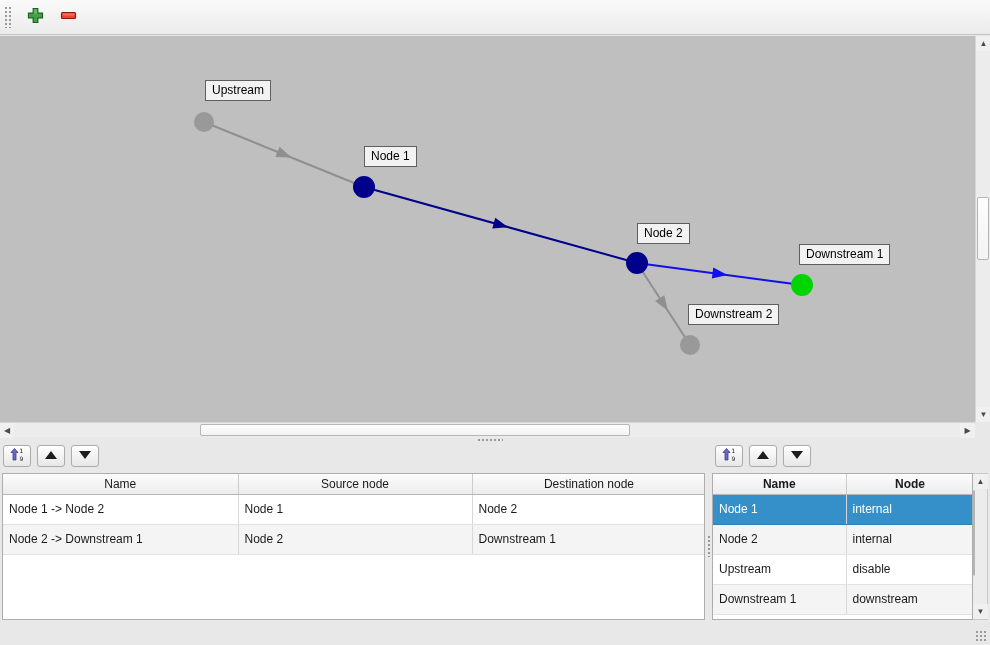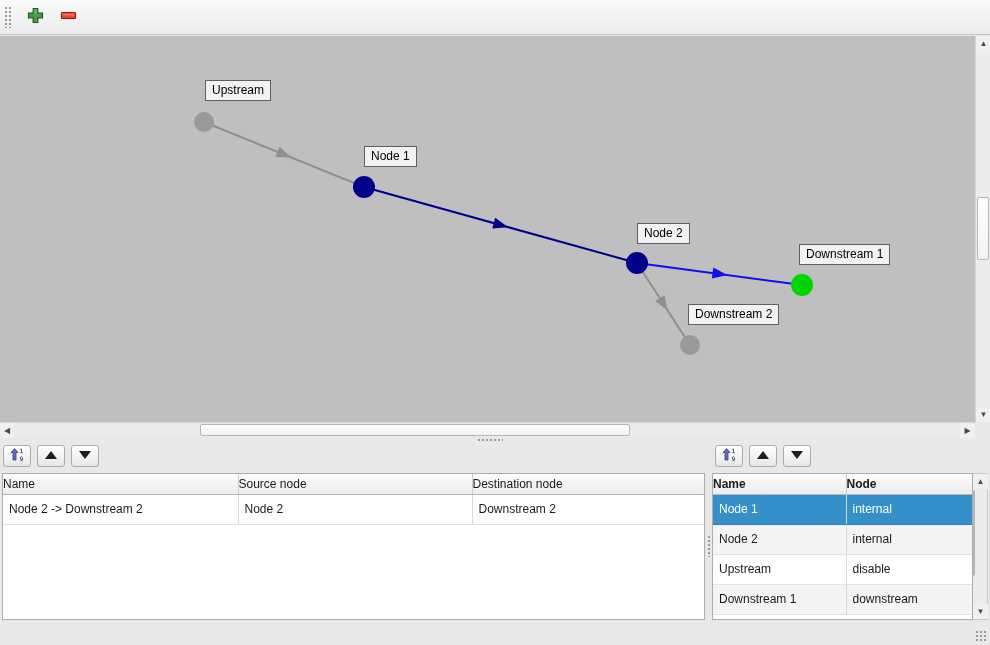--- a/index.html
+++ b/index.html
@@ -59,21 +59,21 @@
     width: 28px; height: 22px; border: 1px solid #ababab; border-radius: 3px;
     background: linear-gradient(#ffffff, #e7e7e7); box-shadow: inset 0 1px 0 #fff;
     display: flex; align-items: center; justify-content: center;
   }
   .table-wrap { background: #fff; border: 1px solid #adadad; height: 147px; overflow: hidden; }
   .panel-left .table-wrap { margin-left: 2px; width: 703px; }
   .panel-right .tables-row { display: flex; }
   .panel-right .table-wrap { width: 261px; }
   table { border-collapse: collapse; table-layout: fixed; width: 100%; }
   th {
-    height: 20px; font-size: 12px; font-weight: normal; text-align: left;
+    height: 20px; font-size: 12px; font-weight: normal; text-align: center;
     background: linear-gradient(#fcfcfc, #ececec);
     border-right: 1px solid #cccccc; border-bottom: 1px solid #b7b7b7;
     overflow: hidden; white-space: nowrap;
   }
   .panel-right th { font-weight: bold; }
   td {
     height: 30px; padding-left: 6px; font-size: 12px;
     border-right: 1px solid #d8d8d8; border-bottom: 1px solid #e2e2e2;
     overflow: hidden; white-space: nowrap;
   }
@@ -191,23 +191,28 @@
         </colgroup>
       <thead>
           <tr>
             <th>Name</th>
             <th>Source node</th>
             <th>Destination node</th>
           </tr>
         </thead>
       <tbody>
           <tr>
-            <td>Node 2 -&gt; Downstream 2</td>
+            <td>Node 1 -&gt; Node 2</td>
+            <td>Node 1</td>
             <td>Node 2</td>
-            <td>Downstream 2</td>
+          </tr>
+          <tr>
+            <td>Node 2 -&gt; Downstream 1</td>
+            <td>Node 2</td>
+            <td>Downstream 1</td>
           </tr>
         </tbody>
     </table>
   </div>
 </div>
 
 <div class="panel panel-right">
   <div class="panel-toolbar">
     <div class="small-btn">
       <span>

